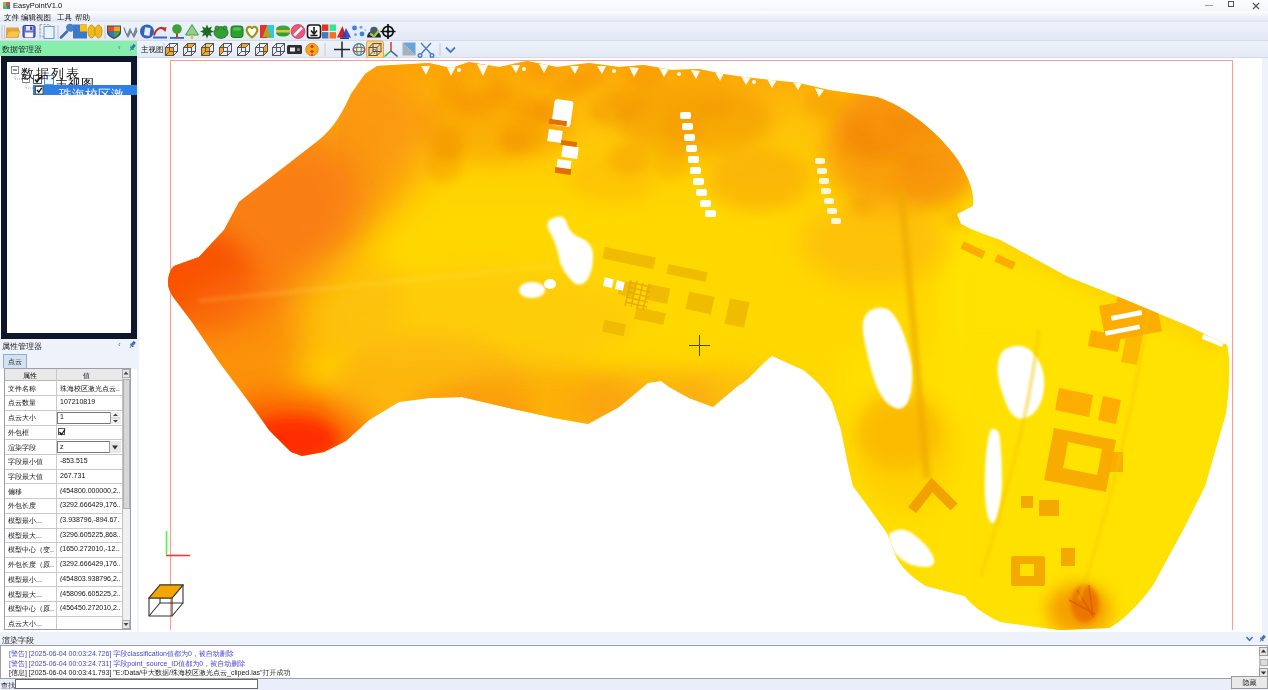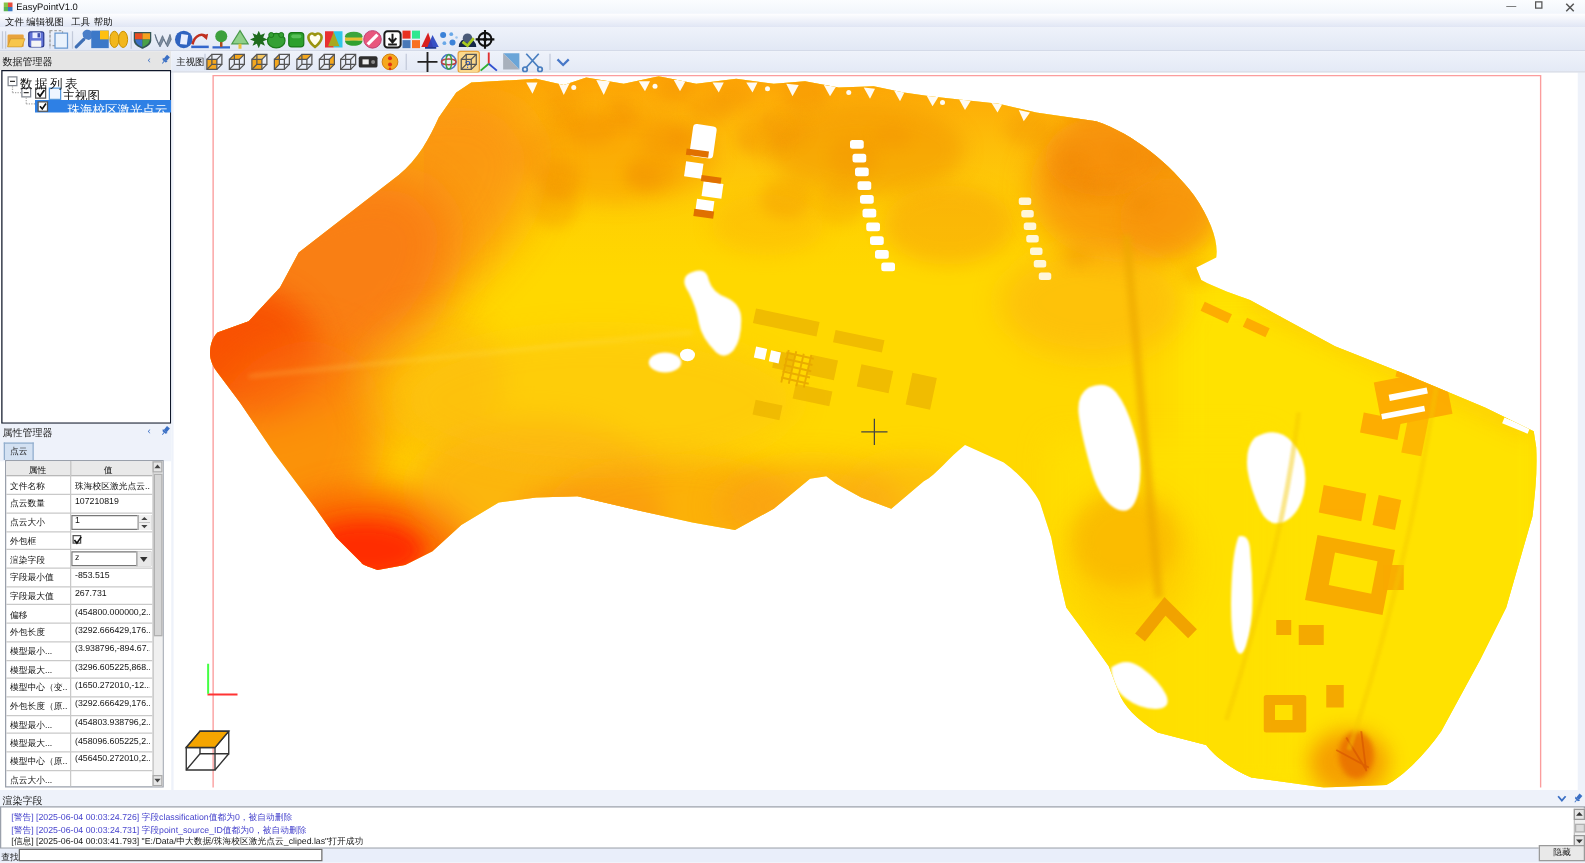--- a/index.html
+++ b/index.html
@@ -2,22 +2,22 @@
 <html><head><meta charset="utf-8">
 <style>
 *{margin:0;padding:0;box-sizing:border-box}
 html,body{width:1268px;height:690px;overflow:hidden;font-family:"Liberation Sans",sans-serif;background:#fff}
 .abs{position:absolute}
 #titlebar{left:0;top:0;width:1268px;height:14px;background:linear-gradient(#fbfdff,#f0f4fb);border-bottom:1px solid #e4e8f0;font-size:7.5px;color:#111}
 #menubar{left:0;top:11px;width:1268px;height:11px;background:linear-gradient(#fefeff,#dfe5f4);font-size:7.5px;color:#111}
 .menuitem{position:absolute;top:2px}
 #toolbar1{left:0;top:22px;width:1268px;height:19px;background:linear-gradient(#eef2fa,#e2e8f5);border-bottom:1px solid #d4dae8}
 #row2{left:137px;top:41px;width:1131px;height:17px;background:linear-gradient(#eef2fa,#e4eaf6);border-bottom:1px solid #d2d8e4;z-index:1}
-#dmhead{left:0;top:41px;width:137px;height:15px;background:#e5e5e5;font-size:8px;color:#222}
-#treebox{left:1px;top:56px;width:136px;height:283px;background:#fff;border:1px solid #0f172a;font-size:10px;color:#111}
+#dmhead{left:0;top:41px;width:137px;height:15px;background:#86efac;font-size:8px;color:#222}
+#treebox{left:1px;top:56px;width:136px;height:283px;background:#fff;border:6px solid #0f172a;font-size:13px;color:#111}
 #pmhead{left:0;top:339px;width:137px;height:30px;background:#eef2fa;font-size:8px;color:#222}
 #pmtab{left:3px;top:354px;width:24px;height:14px;background:#d3e1f2;border:1px solid #92aecd;border-bottom:none;font-size:7px;color:#222;text-align:center;line-height:14px}
 #proptable{left:4px;top:368px;width:127px;height:262px;background:#fff;border:1px solid #9aa0ab;font-size:7px;color:#111}
 #viewport{left:139px;top:58px;width:1123px;height:574px;background:#fff}
 #outpanel{left:0;top:632px;width:1268px;height:58px;background:#eef2fa}
 #logbox{left:0;top:645px;width:1268px;height:34px;background:#fff;border:1px solid #9aa0ab;font-size:7px;color:#222}
 #findrow{left:0;top:679px;width:1268px;height:11px;background:#e9eefa;font-size:7px;color:#222}
 .cell{position:absolute;overflow:hidden;white-space:nowrap}
 </style></head>
 <body>

